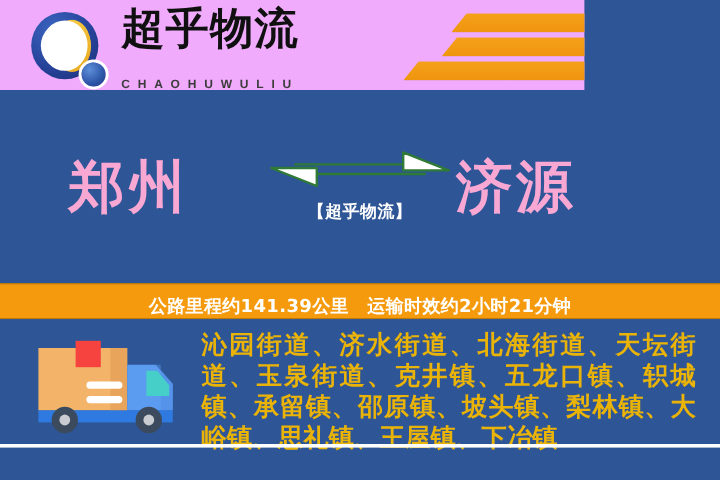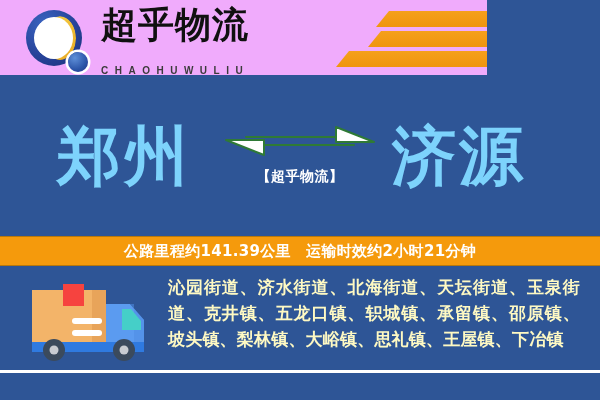--- a/index.html
+++ b/index.html
@@ -113,28 +113,28 @@
     position: absolute;
     left: 0; top: 75px;
     width: 600px; height: 161px;
     background: #2e5596;
   }
   .city {
     position: absolute;
     top: 50%;
     transform: translateY(-50%);
     font-family: Liberation Serif, serif;
-    font-size: 64px;
-    font-weight: bold;
-    color: #7dd3fc;
+    font-size: 47px;
+    font-weight: bold;
+    color: #f9a8d4;
     letter-spacing: 3px;
     white-space: nowrap;
   }
   #city-origin { left: 57px; }
-  #city-dest   { left: 392px; }
+  #city-dest   { left: 380px; }
 
   #route-mid {
     position: absolute;
     left: 215px; top: 0;
     width: 170px; height: 161px;
     display: flex;
     flex-direction: column;
     align-items: center;
     justify-content: center;
   }
@@ -156,21 +156,21 @@
   }
   #arrow-wrap svg { display: block; }
 
   
   #info-bar {
     position: absolute;
     left: 0; top: 236px;
     width: 600px; height: 30px;
     background: #f59a0c;
     display: flex;
-    align-items: center;
+    align-items: flex-end;
     justify-content: center;
     border-top: 1px solid #b8780c;
     border-bottom: 1px solid #b8780c;
     box-sizing: border-box;
   }
   #info-bar-text {
     font-family: "DejaVu Sans", "Liberation Sans", sans-serif;
     font-size: 15px;
     font-weight: bold;
     color: #ffffff;
@@ -190,23 +190,23 @@
     left: 30px; top: 16px;
     width: 124px; height: 86px;
   }
   #truck svg { display: block; }
 
   #coverage-text {
     position: absolute;
     left: 168px; top: 8px;
     width: 412px;
     font-family: "DejaVu Sans", "Liberation Sans", sans-serif;
-    font-size: 17px;
-    font-weight: bold;
-    color: #fef9c3;
+    font-size: 21px;
+    font-weight: bold;
+    color: #eab308;
     line-height: 26px;
     letter-spacing: 0.2px;
     text-align: justify;
   }
   #bottom-rule {
     position: absolute;
     left: 0; top: 104px;
     width: 600px; height: 3px;
     background: #ffffff;
   }

